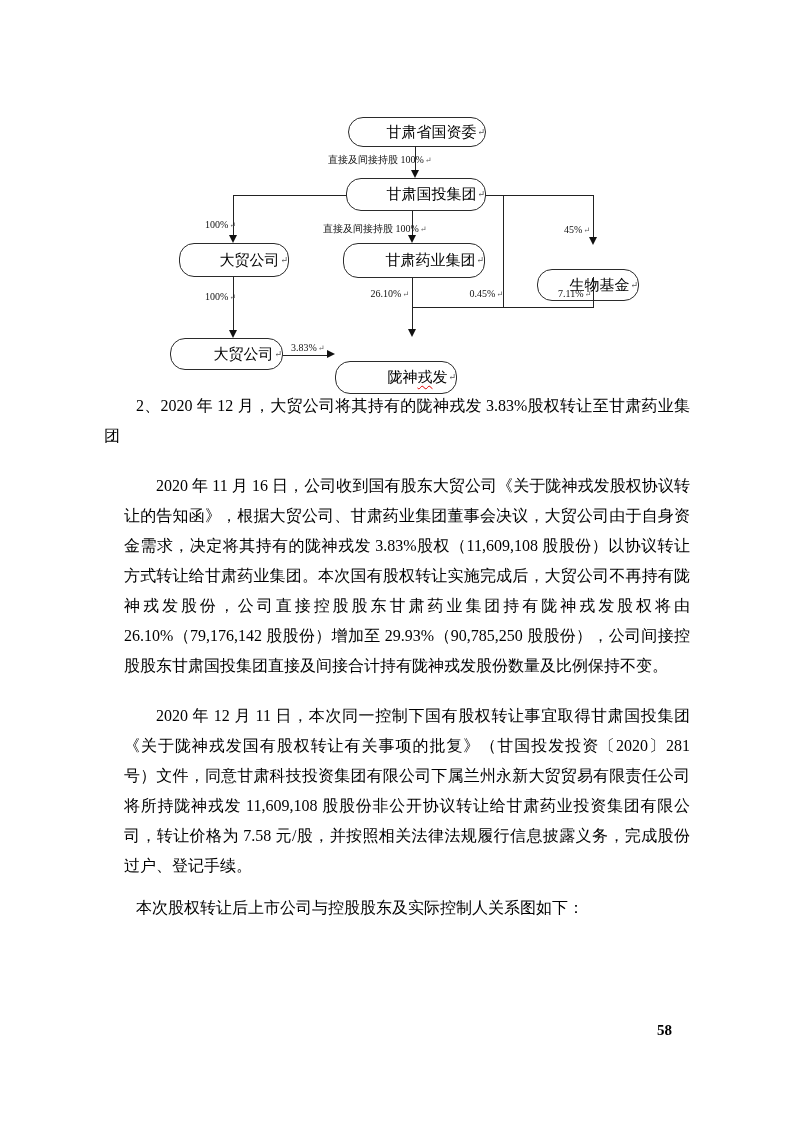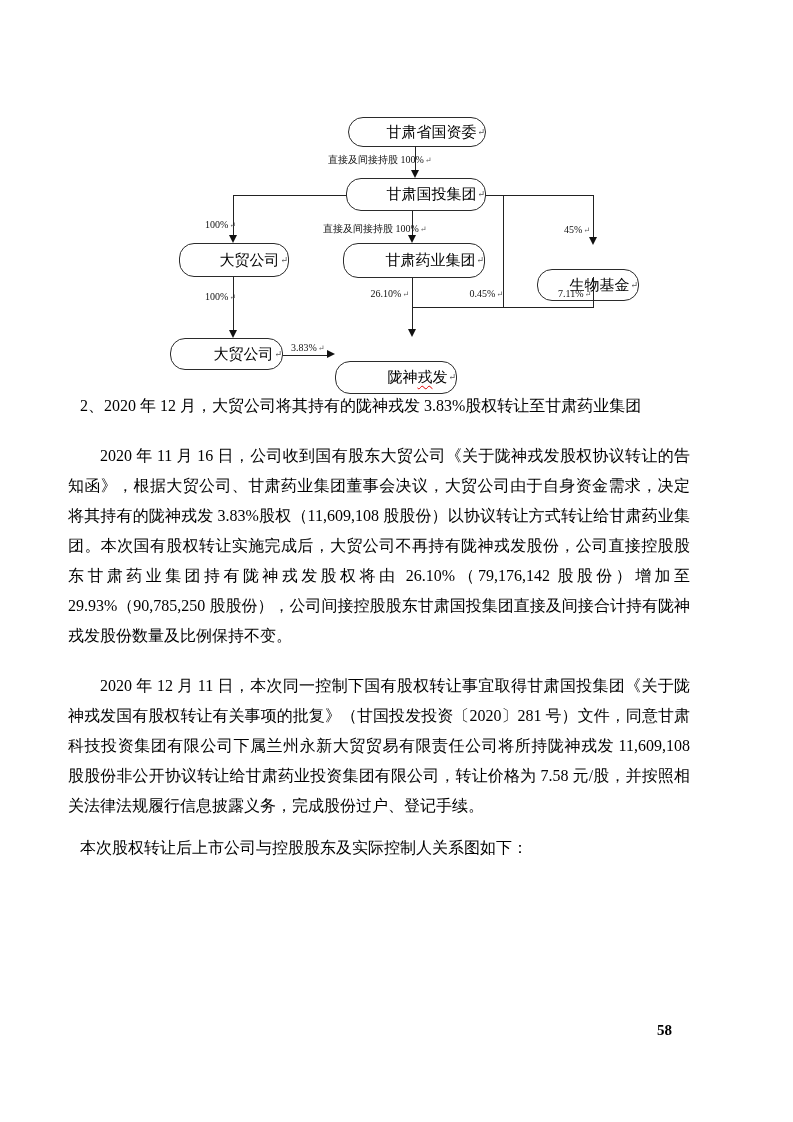--- a/index.html
+++ b/index.html
@@ -74,21 +74,21 @@
   .lbl-3 { left:564px; top:224px; }
   .lbl-4 { left:323px; top:223px; }
   .lbl-5 { left:460px; top:288px; width:43px; text-align:right; }
   .lbl-6 { left:558px; top:288px; }
   .lbl-7 { left:364px; top:288px; width:45px; text-align:right; }
   .lbl-8 { left:205px; top:291px; }
   .lbl-9 { left:291px; top:342px; }
   
   .content {
     position:relative;
-    padding:391px 103px 0 48px;
+    padding:391px 103px 0 104px;
     font-size:16px; line-height:30px;
     text-align:justify;
   }
   .content p { text-indent:32px; }
   .p2, .p3 { margin-top:20px;margin-left:20px; }
   .p4 { margin-top:12px; }
   
   .pagenum {
     position:absolute;
     left:657px; top:1021px;

